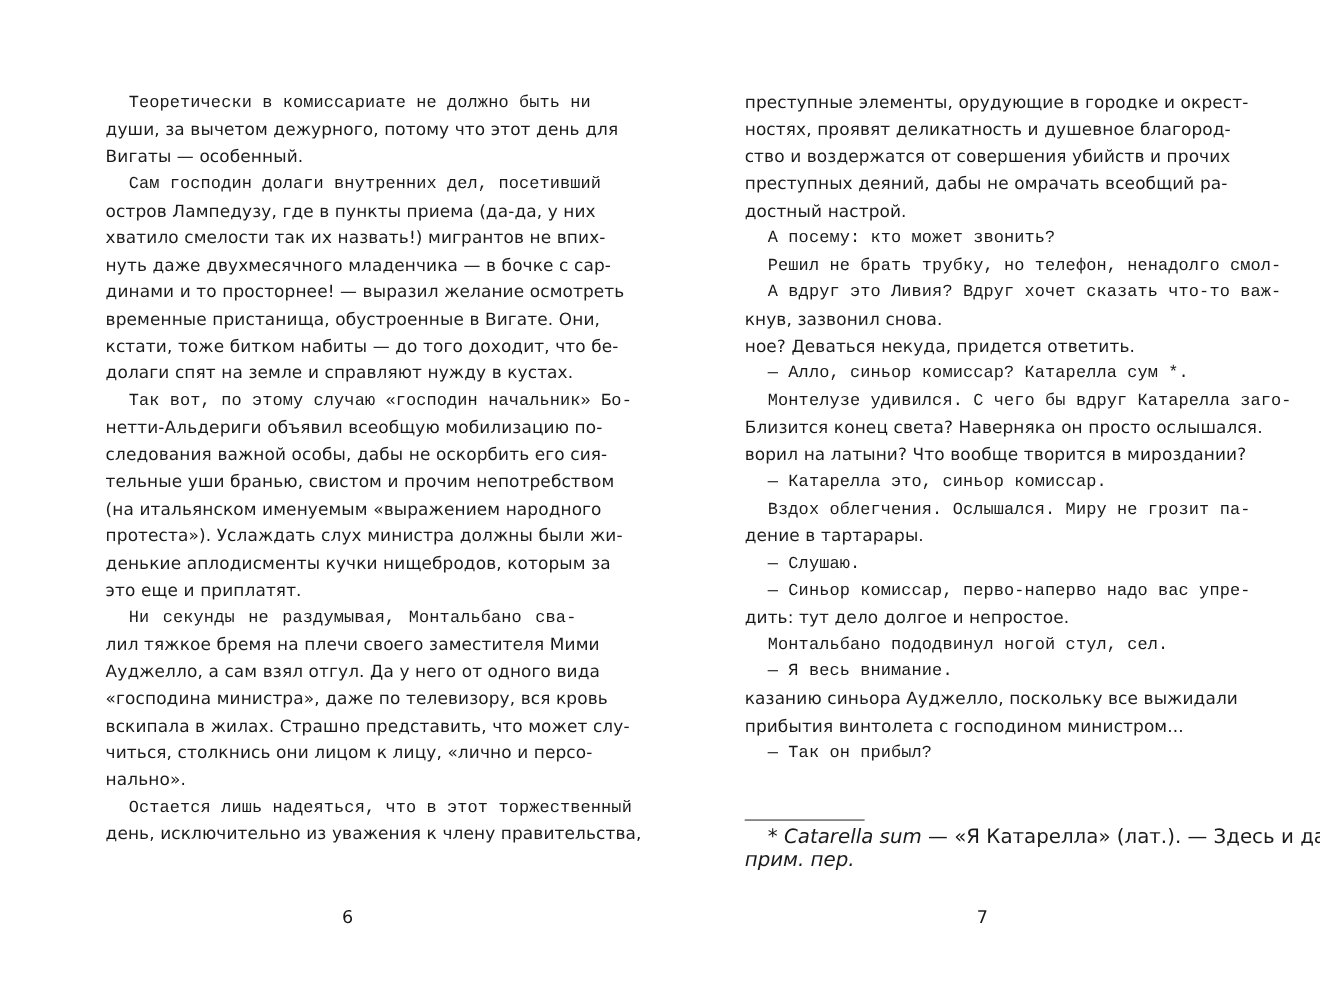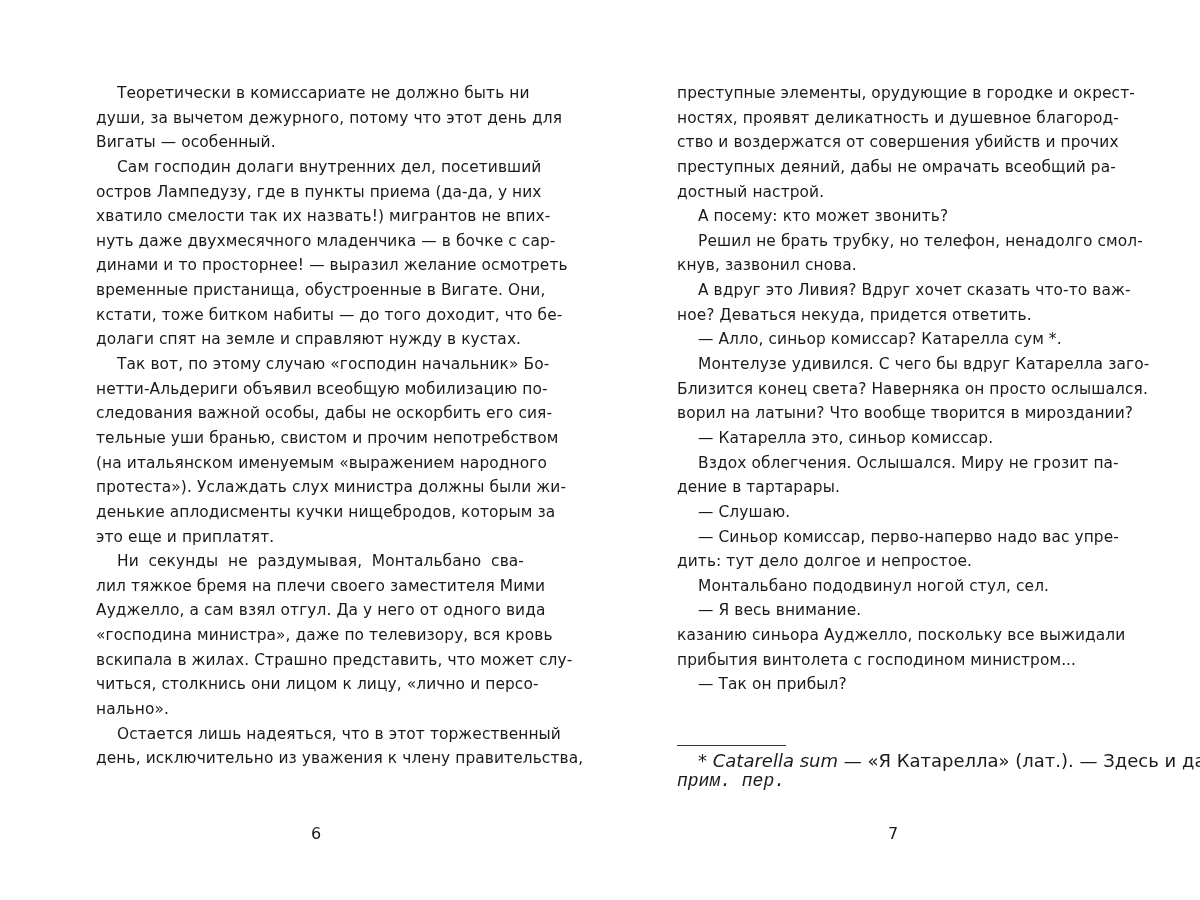--- a/index.html
+++ b/index.html
@@ -13,28 +13,28 @@
   .column { position: absolute; top: 81px; }
   .page.left .column { left: 96px; width: 428px; }
   .page.right .column { left: 77px; width: 431px; }
   .line {
     display: block; height: 24.65px; line-height: 24.65px;
     font-size: 15.4px; white-space: nowrap;
     text-align: justify; text-align-last: justify;
     letter-spacing: 0.1px;
   }
   .line.last { text-align-last: left; }
-  .line.indent { padding-left: 21px; }
+  .line.indent { padding-left: 21px; font-family: Liberation Mono, monospace; }
   .footnote-rule { position: absolute; left: 77px; top: 745px; width: 109px; height: 0; border-top: 1px solid #333; }
   .footnote { position: absolute; left: 77px; top: 750px; width: 431px; }
   .footnote .fline {
     display: block; height: 21px; line-height: 21px; font-size: 18px; font-style: italic;
     white-space: nowrap; text-align: justify; text-align-last: justify;
   }
-  .footnote .fline.last { text-align-last: left; font-family: Liberation Mono, monospace; }
+  .footnote .fline.last { text-align-last: left; }
   .footnote .fline.indent { padding-left: 21px; }
   .footnote .up { font-style: normal; }
   .page-number { position: absolute; top: 824px; font-size: 16px; font-family: "DejaVu Sans", sans-serif; width: 40px; text-align: center; }
   .page.left .page-number { left: 296px; }
   .page.right .page-number { left: 273px; }
 </style>
 </head>
 <body>
 
 <div class="page left">
@@ -73,22 +73,22 @@
 
 <div class="page right">
   <div class="column" id="right-column">
       <span class="line">преступные элементы, орудующие в городке и окрест-</span>
       <span class="line">ностях, проявят деликатность и душевное благород-</span>
       <span class="line">ство и воздержатся от совершения убийств и прочих</span>
       <span class="line">преступных деяний, дабы не омрачать всеобщий ра-</span>
       <span class="line last">достный настрой.</span>
       <span class="line indent last">А посему: кто может звонить?</span>
       <span class="line indent">Решил не брать трубку, но телефон, ненадолго смол-</span>
+      <span class="line indent">А вдруг это Ливия? Вдруг хочет сказать что-то важ-</span>
       <span class="line last">кнув, зазвонил снова.</span>
-      <span class="line indent">А вдруг это Ливия? Вдруг хочет сказать что-то важ-</span>
       <span class="line last">ное? Деваться некуда, придется ответить.</span>
       <span class="line indent last">— Алло, синьор комиссар? Катарелла сум *.</span>
       <span class="line indent">Монтелузе удивился. С чего бы вдруг Катарелла заго-</span>
       <span class="line">Близится конец света? Наверняка он просто ослышался.</span>
       <span class="line">ворил на латыни? Что вообще творится в мироздании?</span>
       <span class="line indent last">— Катарелла это, синьор комиссар.</span>
       <span class="line indent">Вздох облегчения. Ослышался. Миру не грозит па-</span>
       <span class="line last">дение в тартарары.</span>
       <span class="line indent last">— Слушаю.</span>
       <span class="line indent">— Синьор комиссар, перво-наперво надо вас упре-</span>

